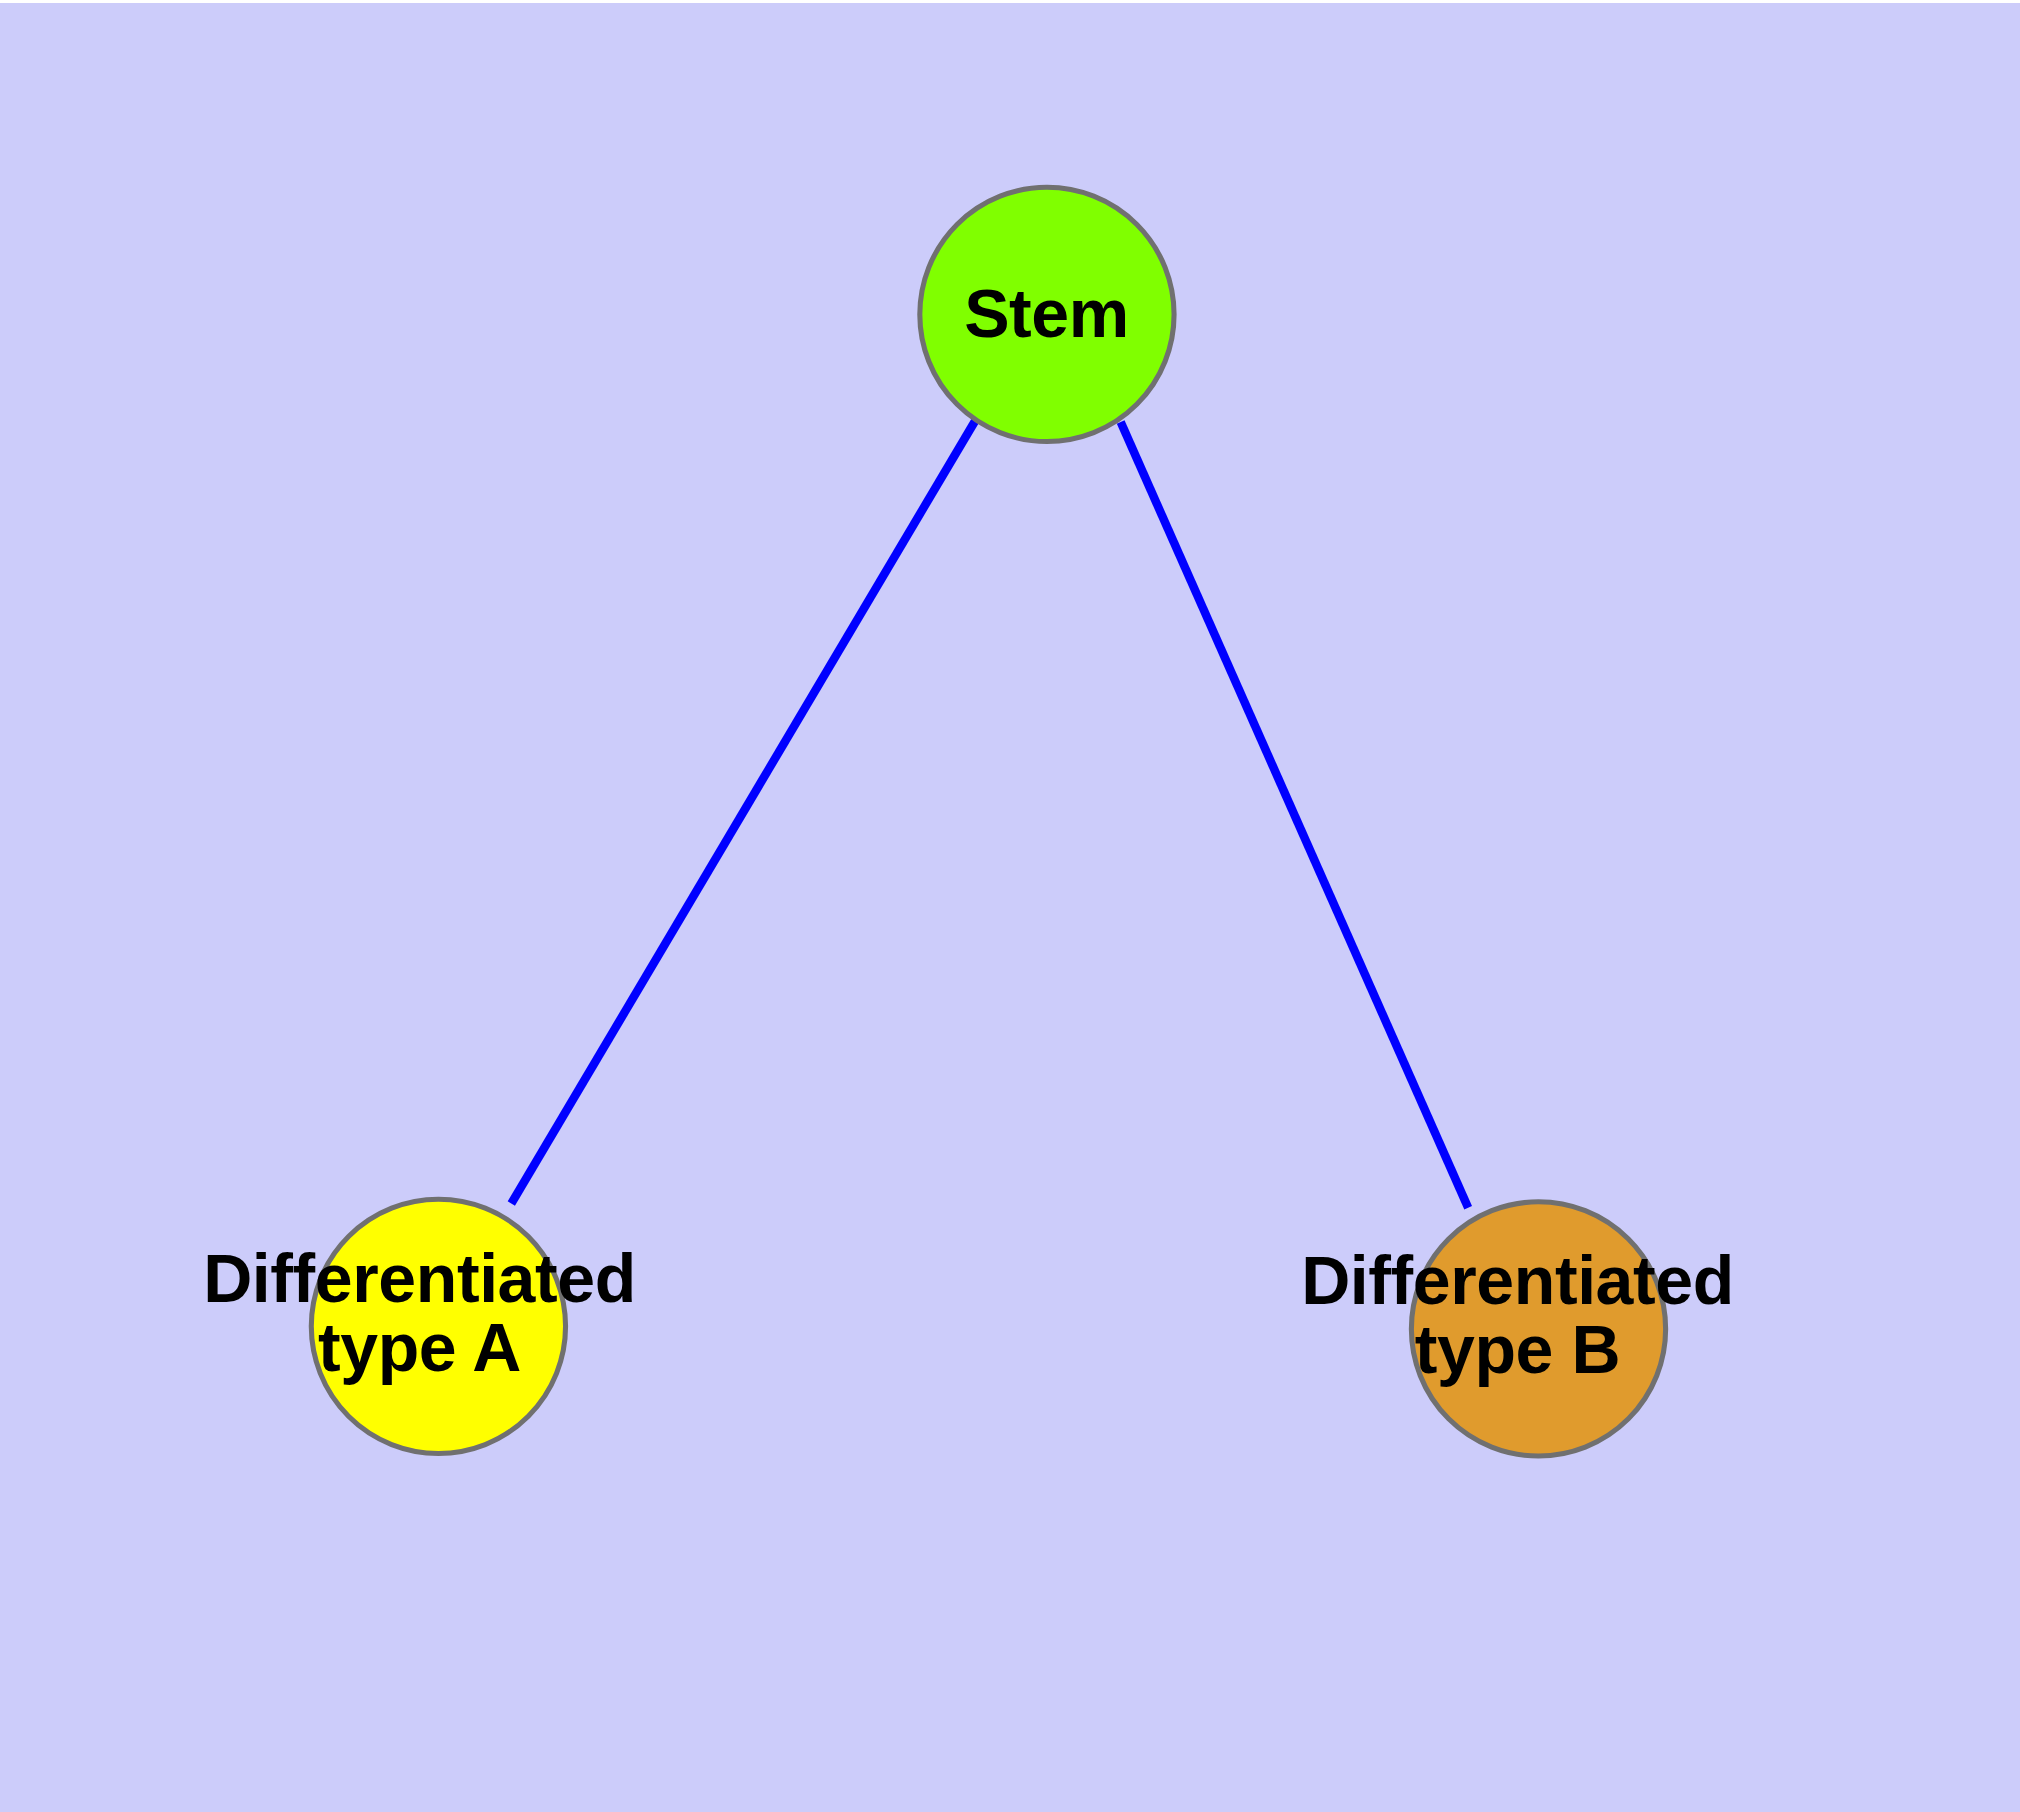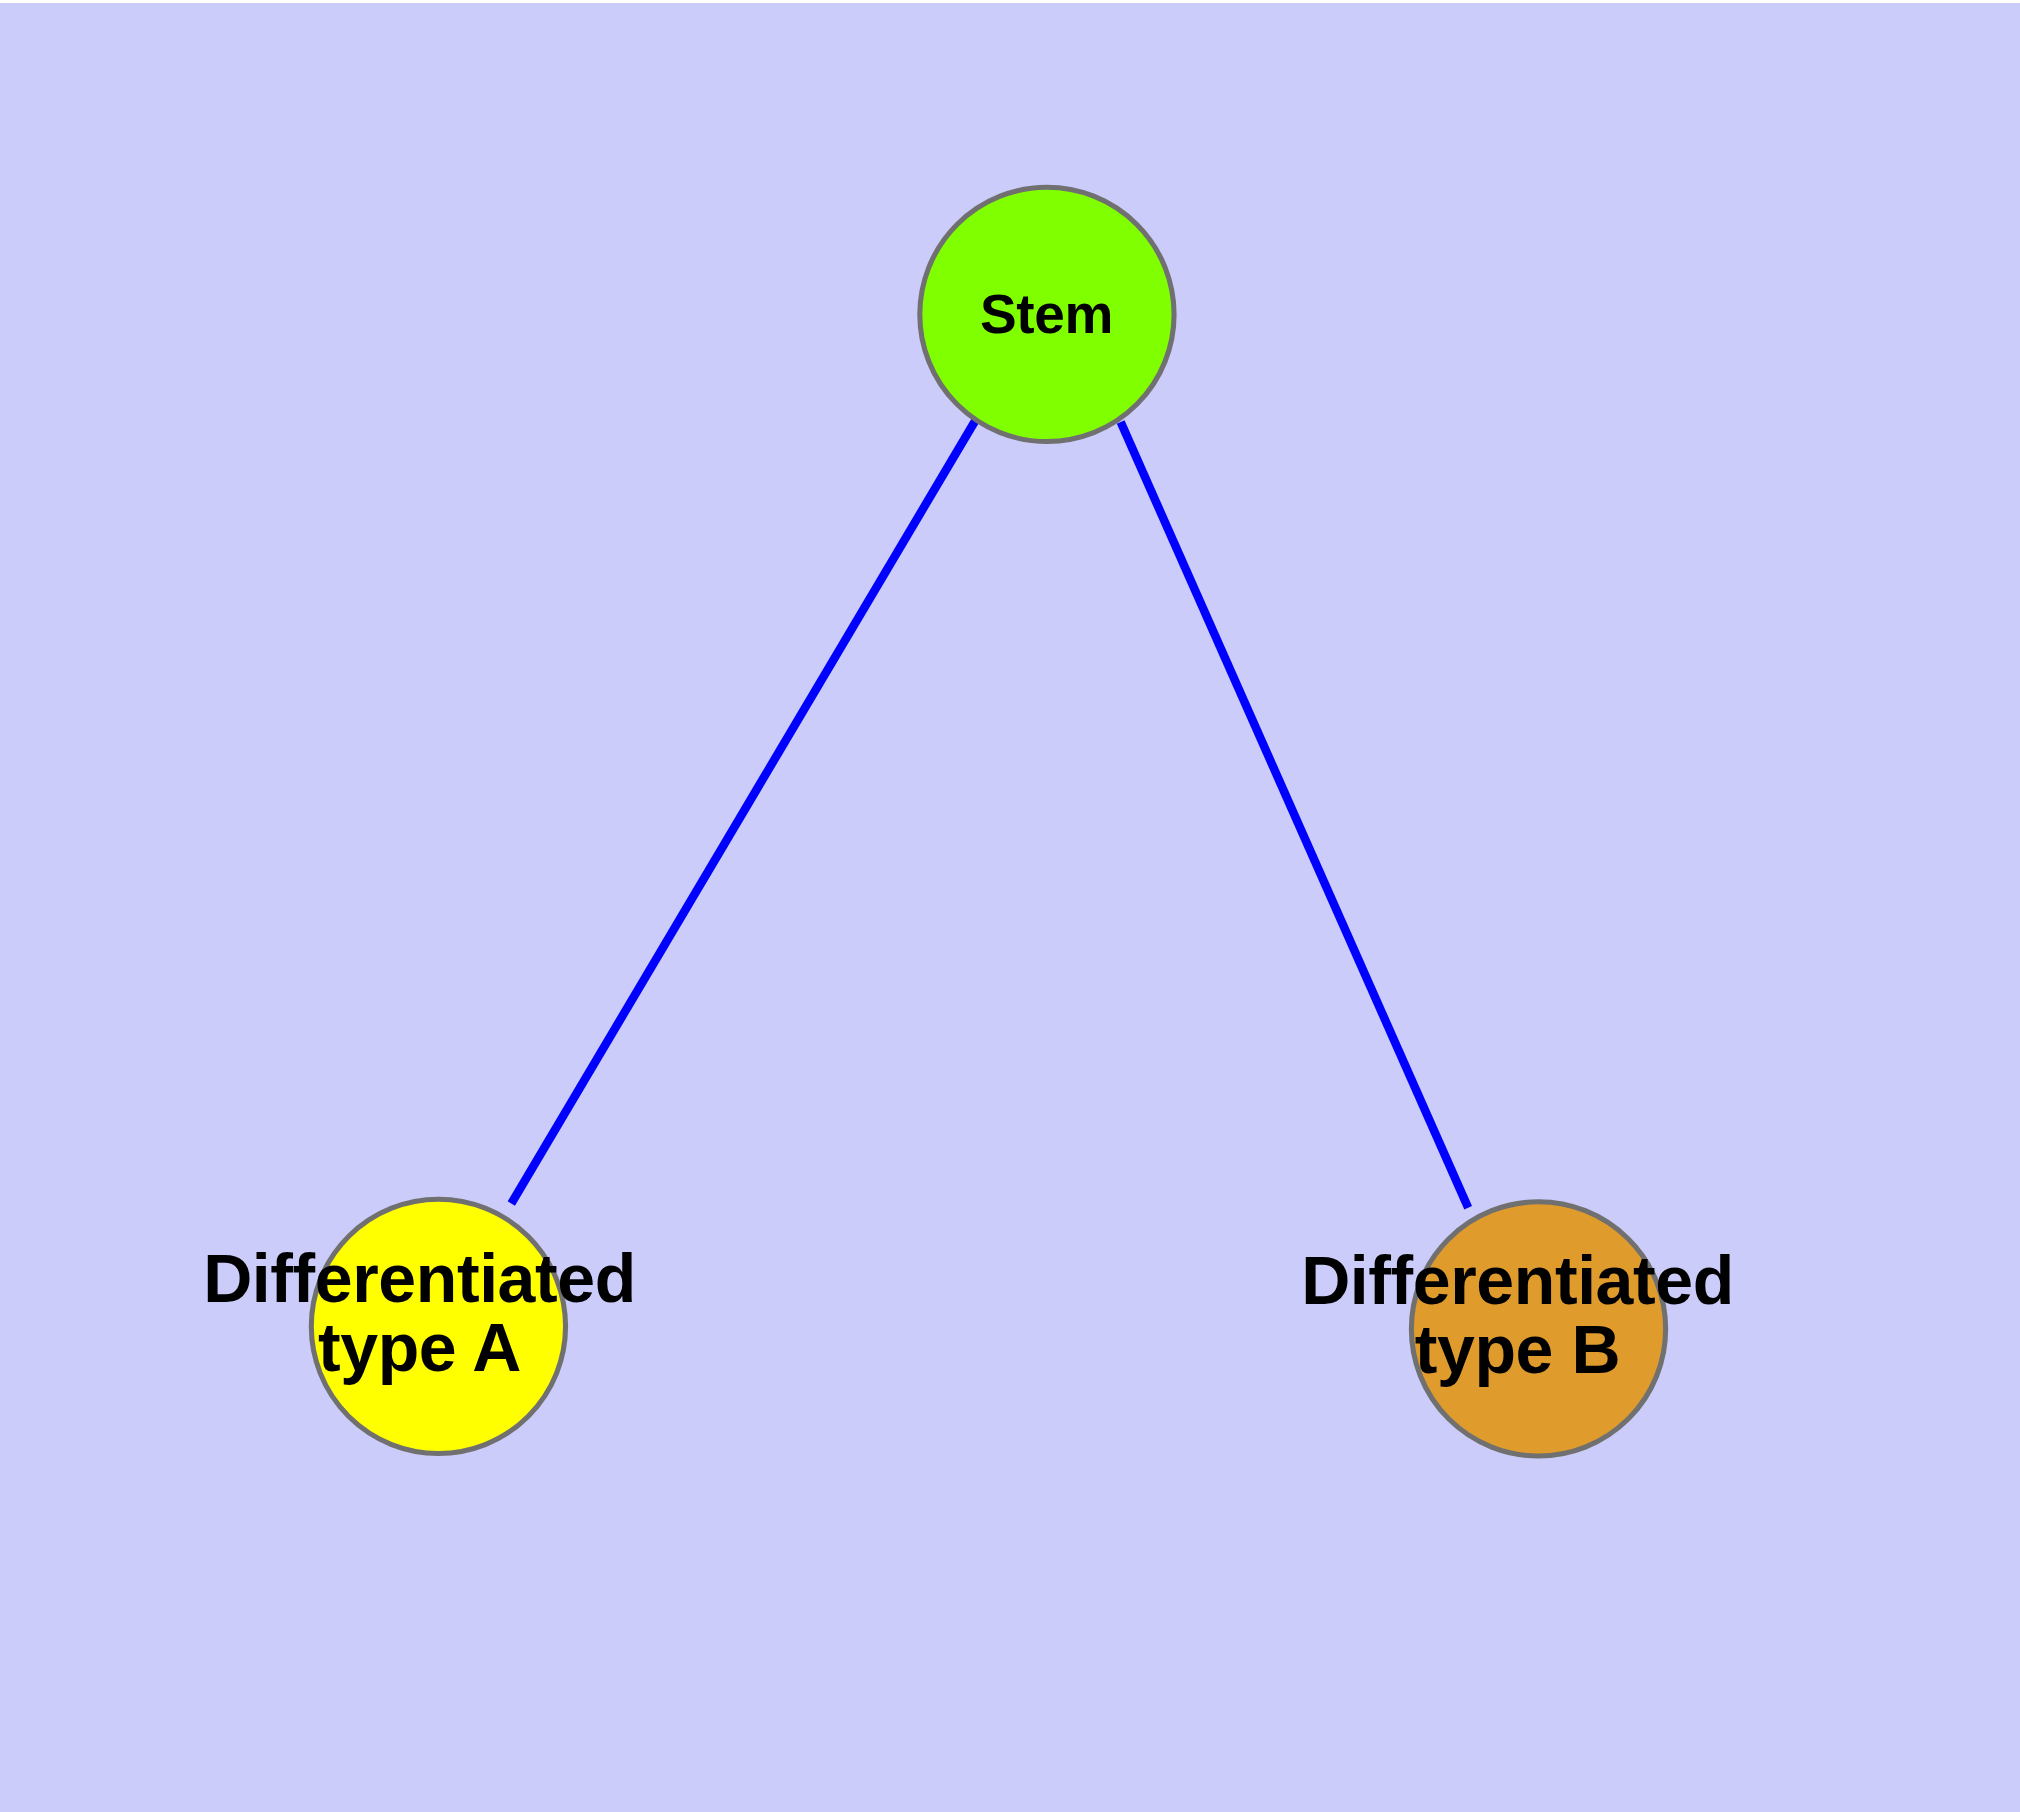--- a/index.html
+++ b/index.html
@@ -35,23 +35,23 @@
     position: absolute;
     text-align: center;
     font-weight: bold;
     color: #000000;
     line-height: 1.02;
     white-space: pre-line;
     letter-spacing: -0.4px;
     pointer-events: none;
   }
   #label-stem {
-    font-size: 55px;
+    font-size: 68px;
     left: 792px;
-    top: 286px;
+    top: 279px;
     width: 509px;
   }
   #label-type-a {
     font-size: 68px;
     left: 165px;
     top: 1244px;
     width: 509px;
   }
   #label-type-b {
     font-size: 68px;

